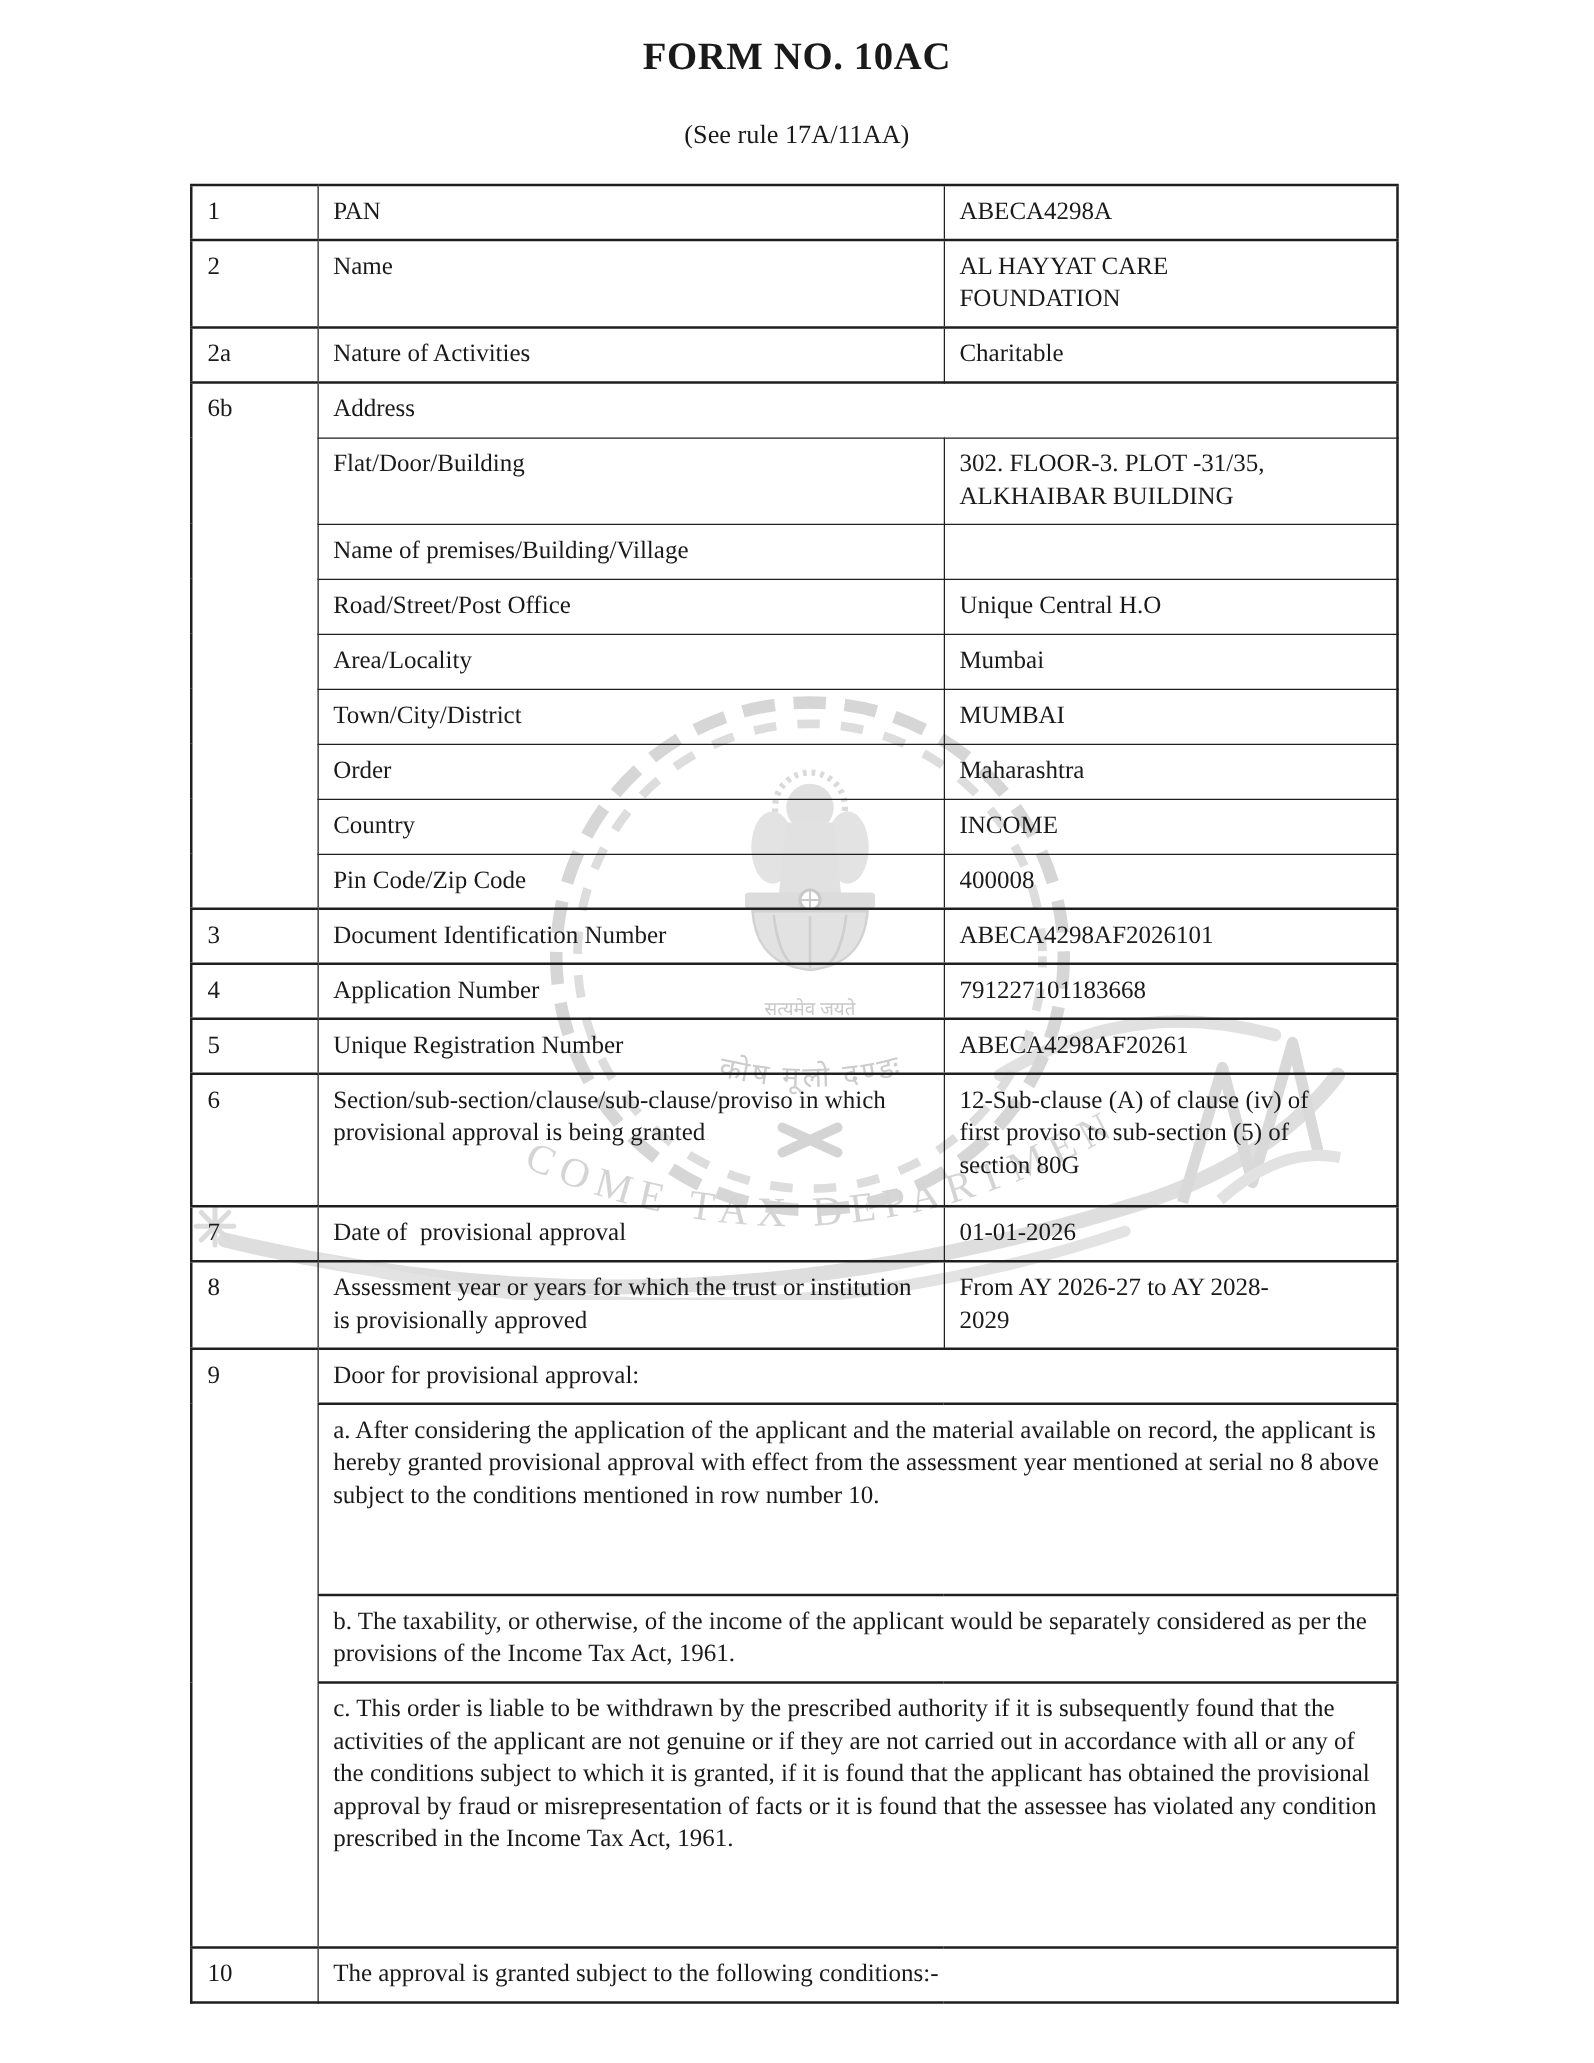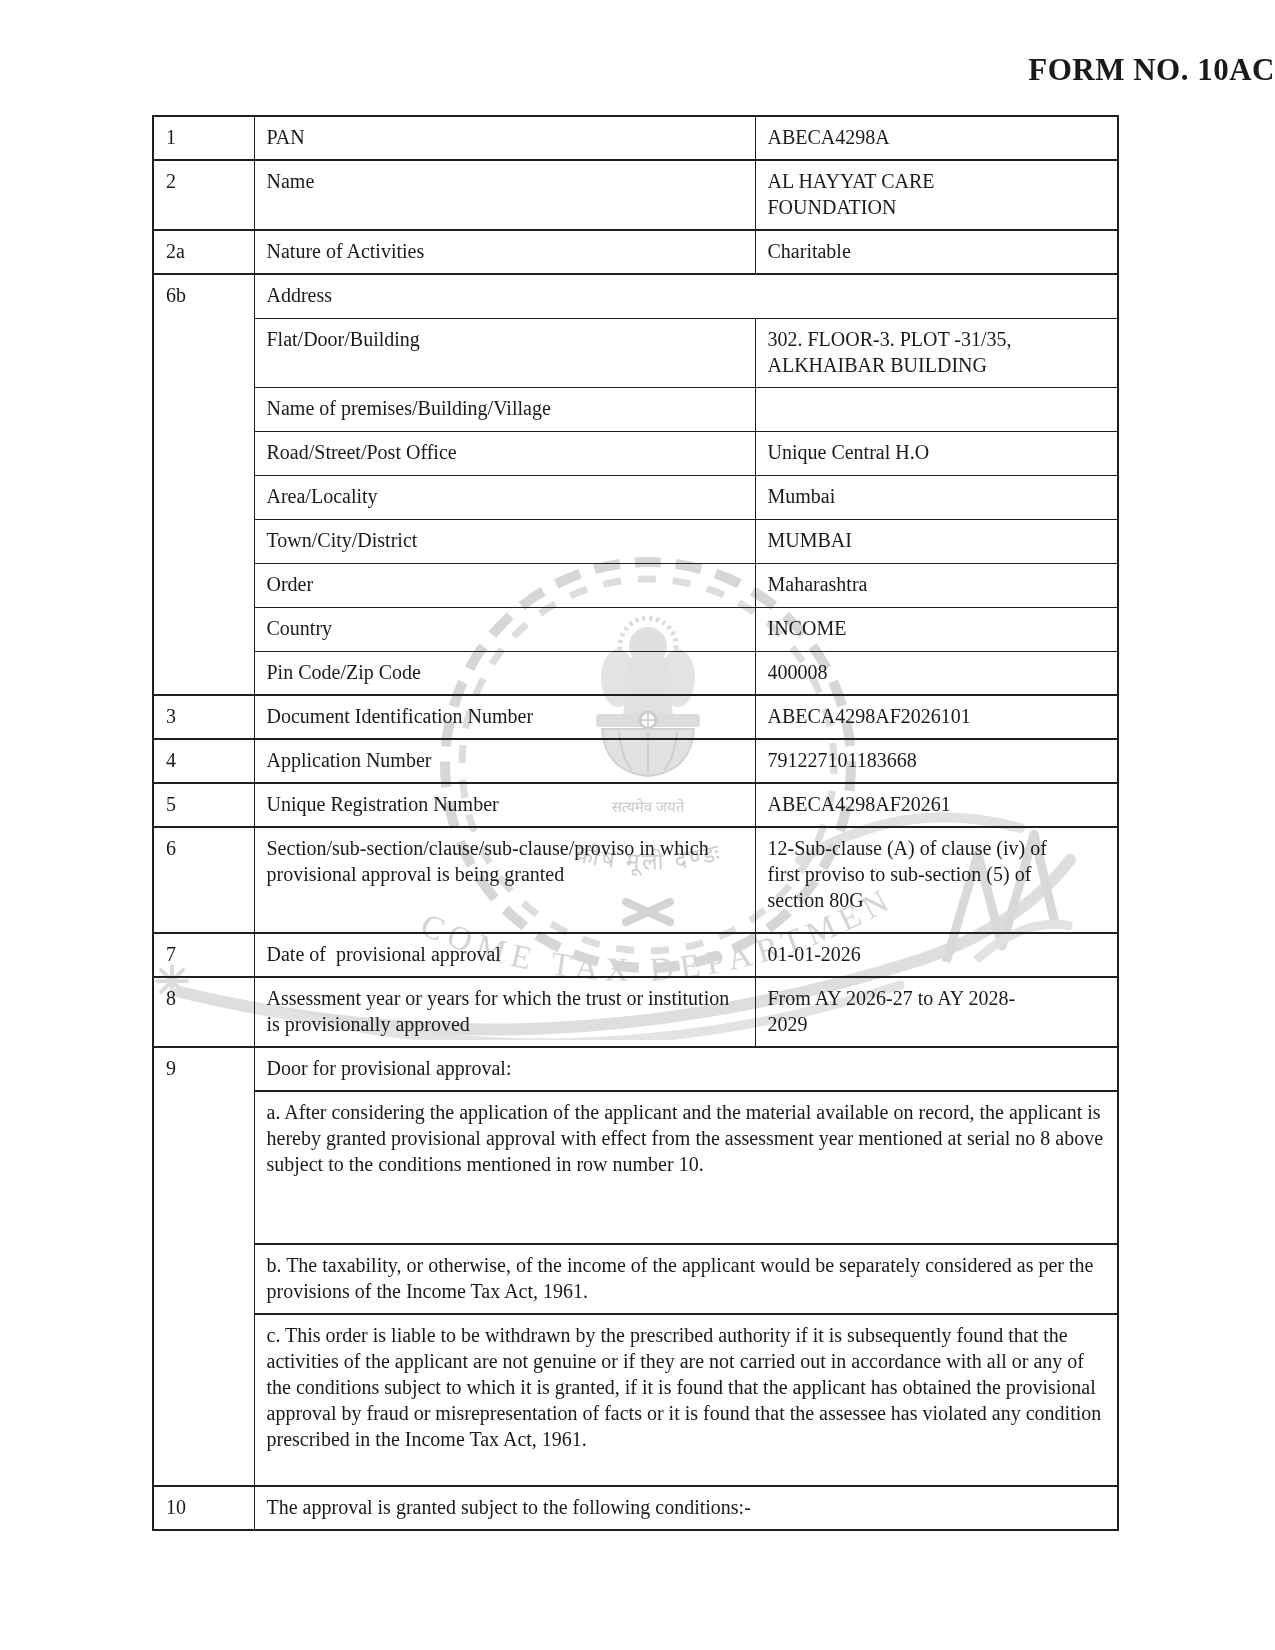--- a/index.html
+++ b/index.html
@@ -9,22 +9,22 @@
   }
   body {
     width: 1275px;
     height: 1650px;
     position: relative;
     overflow: hidden;
     font-family: "Liberation Serif", "DejaVu Serif", serif;
     color: #1a1a1a;
   }
   .header {
-    text-align: right;
-    padding-top: 52px;
+    text-align: center;
+    padding-top: 27px;
     position: relative;
     z-index: 2;
   }
   .title {
     font-size: 31px;
     font-weight: 700;
     line-height: 36px;
     letter-spacing: 0.5px;
   }
   .rule-line {
@@ -66,21 +66,21 @@
     font-size: 20px;
     line-height: 26px;
     white-space: pre-wrap;
     word-wrap: break-word;
   }
   tr.major > td, tr.para > td { border-top-width: 2px; }
   tr.h1 { height: 44px; }
   tr.h2 { height: 66px; }
   tr.h3 { height: 106px; }
   tr.h4 { height: 153px; }
-  tr.h6 { height: 172px; margin-left: 39px; }
+  tr.h6 { height: 212px; margin-left: 39px; }
   td.num { padding-left: 14px; }
   td.para-cell { padding-right: 18px; }
   .wm-ring-text { font-family: "Liberation Serif", "DejaVu Serif", serif; }
 </style>
 </head>
 <body>
 
 <svg class="watermark" viewBox="0 0 960 510" aria-hidden="true">
   <defs>
     <path id="arcMotto" d="M 396 318 Q 508 362 622 316" fill="none"></path>
@@ -128,20 +128,21 @@
   <text font-size="23" fill="#cccccc" letter-spacing="3">
     <textPath href="#arcMotto" startOffset="50%" text-anchor="middle">कोष मूलो दण्डः</textPath>
   </text>
   <text class="wm-ring-text" font-size="33" fill="#d4d4d4" letter-spacing="7">
     <textPath href="#arcRing" startOffset="50%" text-anchor="middle">INCOME TAX DEPARTMENT</textPath>
   </text>
 </svg>
 
 <div class="header">
   <div class="title">FORM NO. 10AC</div>
+  <div class="rule-line">(See rule 17A/11AA)</div>
 </div>
 
 <div class="table-wrap">
 <table class="form">
   <colgroup>
     <col style="width:101px">
         <col style="width:501px">
         <col style="width:363px">
   </colgroup>
   <tbody>

